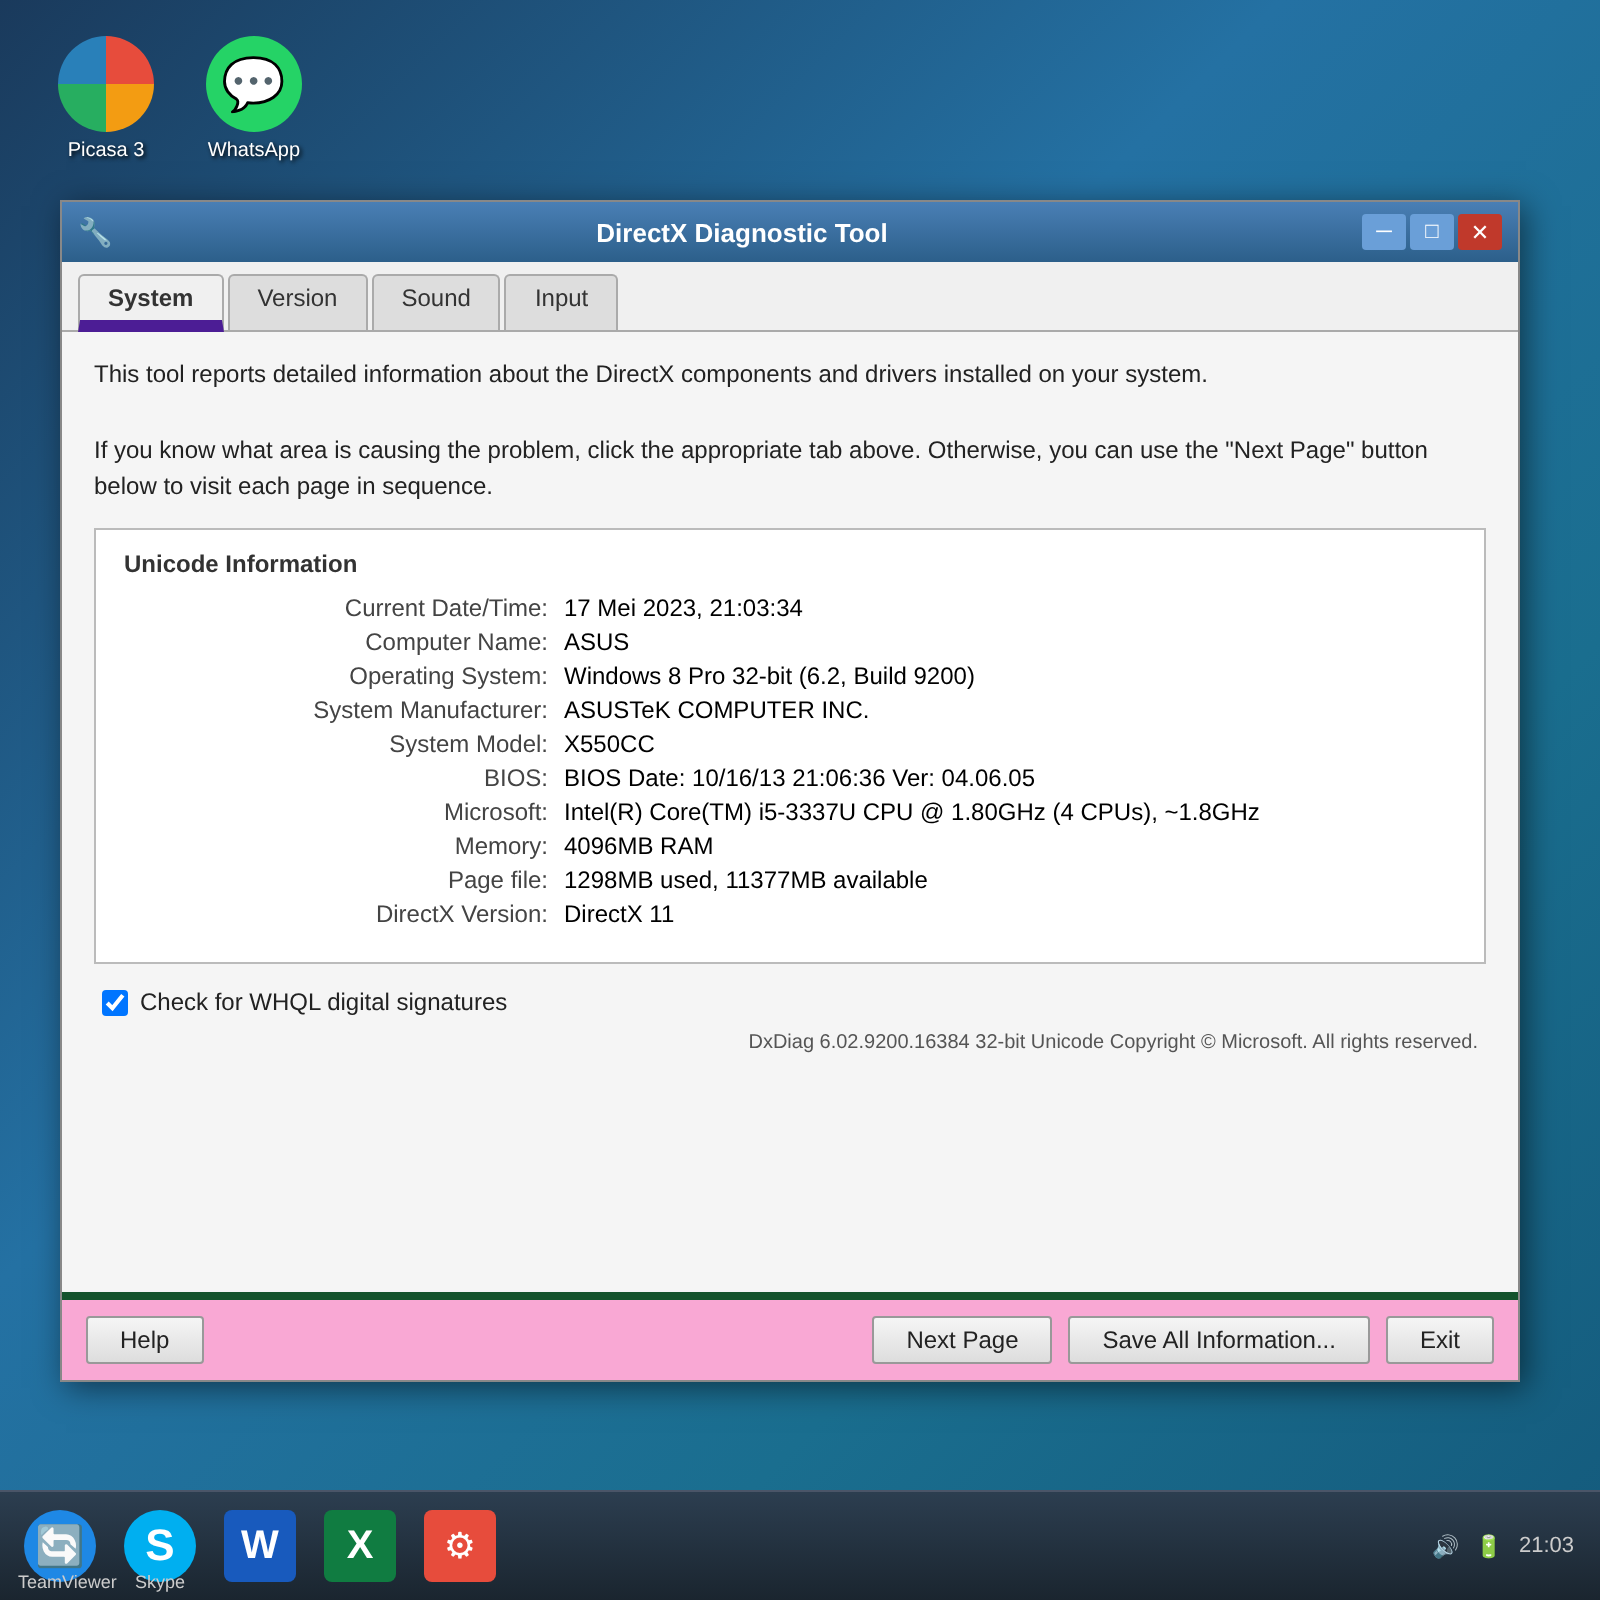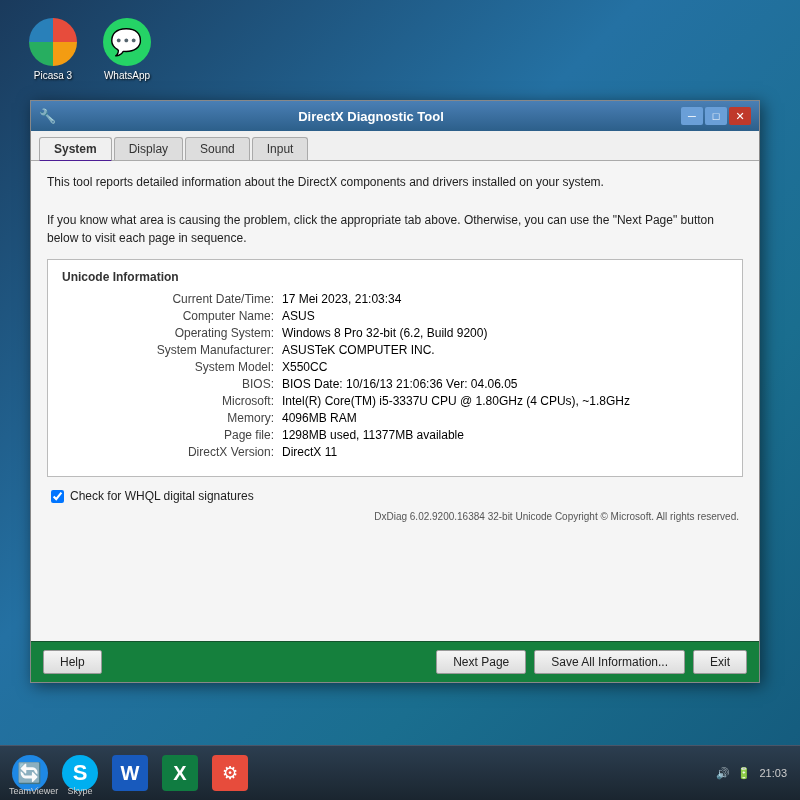--- a/index.html
+++ b/index.html
@@ -177,21 +177,21 @@
       border-bottom: none;
       background: #ddd;
       cursor: pointer;
       border-radius: 3px 3px 0 0;
       color: #333;
     }
 
     .tab.active {
       background: #f0f0f0;
       font-weight: bold;
-      border-bottom: 1px solid #4c1d95;
+      border-bottom: 6px solid #4c1d95;
       margin-bottom: -1px;
       z-index: 1;
     }
 
     
     .window-content {
       padding: 12px 16px;
       background: #f5f5f5;
       font-size: 12px;
       color: #222;
@@ -248,22 +248,22 @@
     .copyright-text {
       text-align: right;
       font-size: 10px;
       color: #555;
       margin-top: 8px;
       padding-right: 4px;
     }
 
     
     .button-bar {
-      background: #15803d;
-      border-top: 1px solid #14532d;
+      background: #f9a8d4;
+      border-top: 4px solid #14532d;
       padding: 8px 12px;
       display: flex;
       align-items: center;
       gap: 8px;
     }
 
     .btn {
       padding: 4px 16px;
       font-size: 12px;
       border: 1px solid #999;
@@ -303,21 +303,21 @@
       <span class="window-title-text">DirectX Diagnostic Tool</span>
       <div class="window-controls">
         <div class="window-btn minimize">─</div>
         <div class="window-btn maximize">□</div>
         <div class="window-btn close">✕</div>
       </div>
     </div>
 
     <div class="tab-bar">
       <div class="tab active">System</div>
-      <div class="tab">Display</div>
+      <div class="tab">Version</div>
       <div class="tab">Sound</div>
       <div class="tab">Input</div>
     </div>
 
     <div class="window-content">
       <p class="info-text">This tool reports detailed information about the DirectX components and drivers installed on your system.</p>
       <br>
       <p class="info-text">If you know what area is causing the problem, click the appropriate tab above.  Otherwise, you can use the "Next Page" button below to visit each page in sequence.</p>
 
       <div class="info-section">

